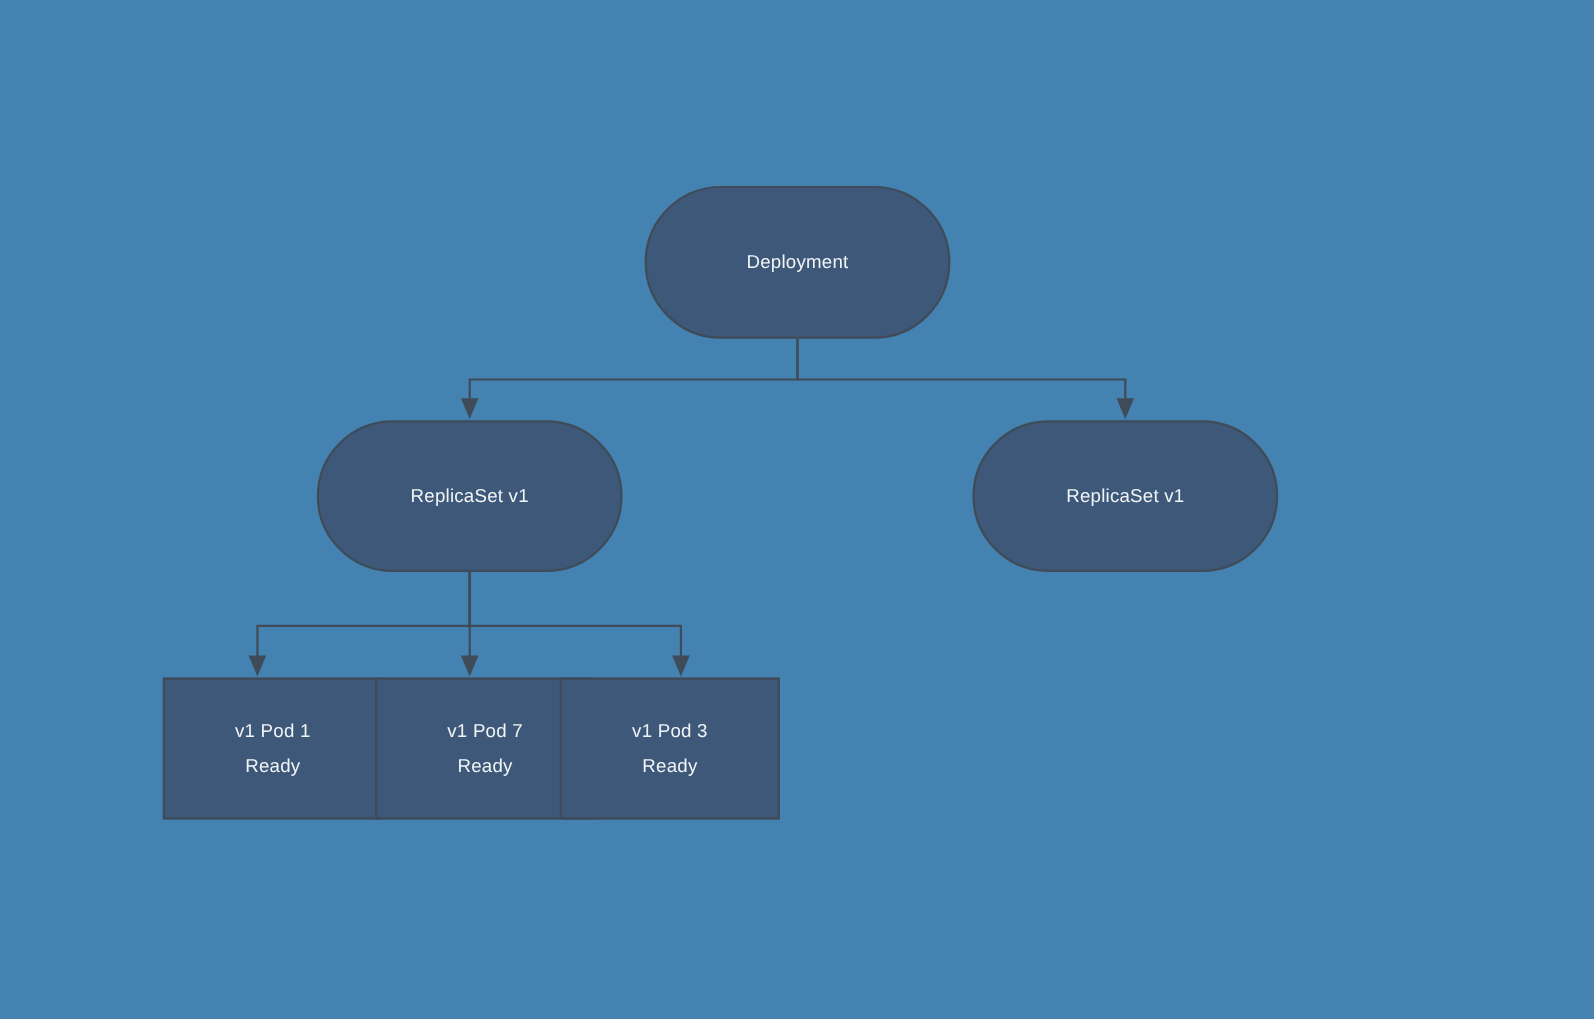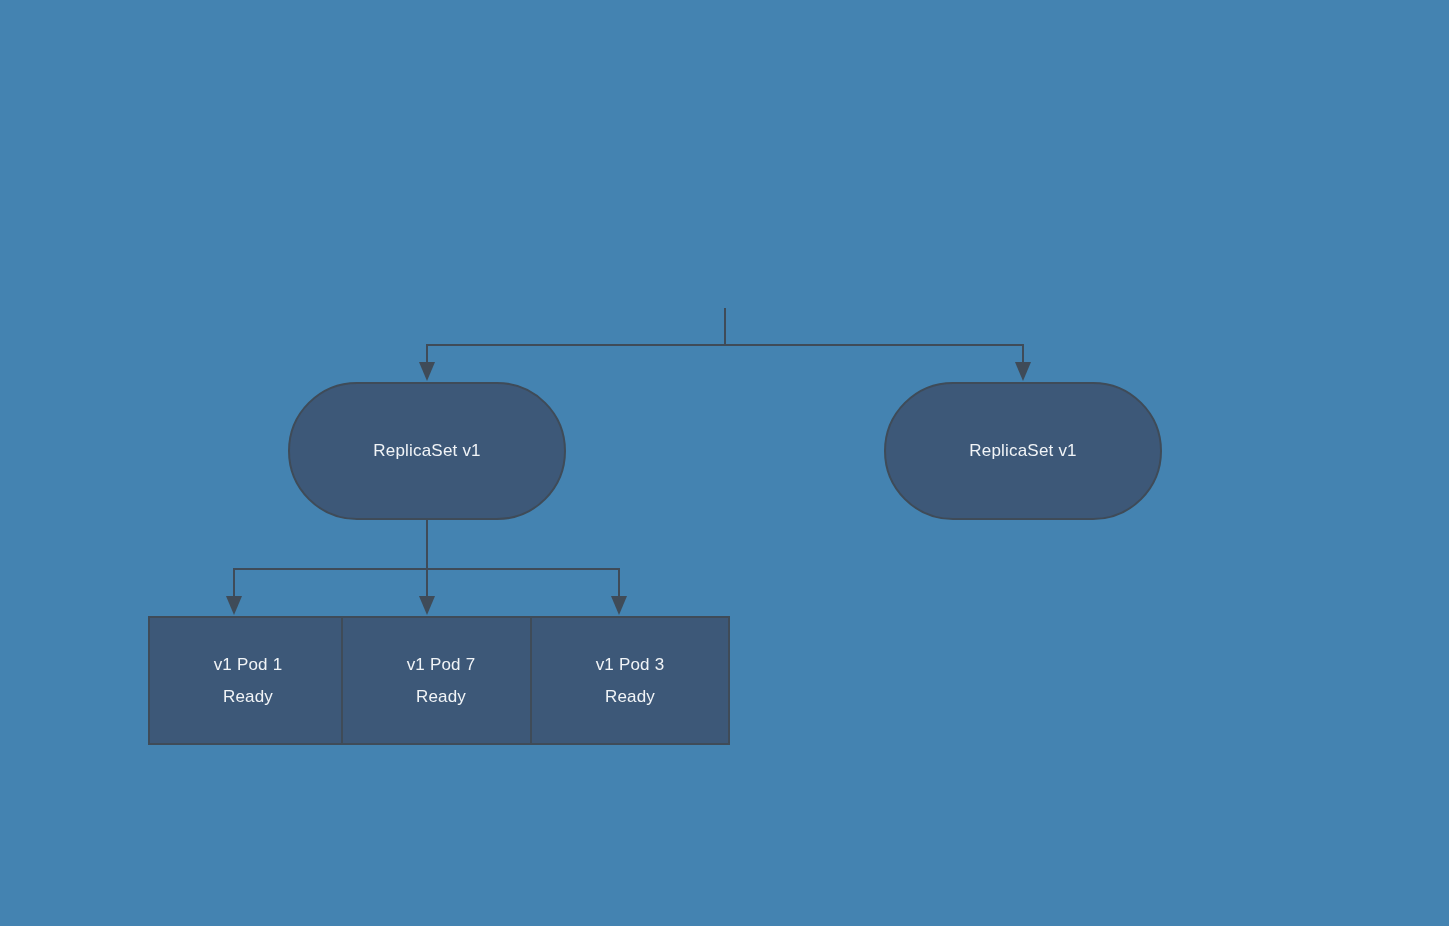--- a/index.html
+++ b/index.html
@@ -44,21 +44,21 @@
   .node-replicaset-right { left: 884px; top: 382px; width: 278px; height: 138px; }
   .pod {
     flex-direction: column;
     top: 616px;
     width: 200px;
     height: 129px;
     line-height: 32px;
   }
   .node-pod-1 { left: 148px; }
   .node-pod-2 { left: 341px; }
-  .node-pod-3 { left: 530px; }
+  .node-pod-3 { left: 509px; }
 </style>
 </head>
 <body>
 
 <div class="canvas">
 
   <svg class="connector-layer" viewBox="0 0 1449 926" xmlns="http://www.w3.org/2000/svg">
     <g>
       <path d="M725 308 V345 H427 V363"></path>
       <polygon points="427,381 419,362 435,362"></polygon>
@@ -74,20 +74,23 @@
     <g>
       <path d="M427 520 V597"></path>
       <polygon points="427,615 419,596 435,596"></polygon>
     </g>
     <g>
       <path d="M427 520 V569 H619 V597"></path>
       <polygon points="619,615 611,596 627,596"></polygon>
     </g>
   </svg>
 
+  <div class="node terminator node-deployment">
+    <span>Deployment</span>
+  </div>
 
   <div class="node terminator node-replicaset-left">
     <span>ReplicaSet v1</span>
   </div>
 
   <div class="node terminator node-replicaset-right">
     <span>ReplicaSet v1</span>
   </div>
 
   <div class="node pod node-pod-1">

